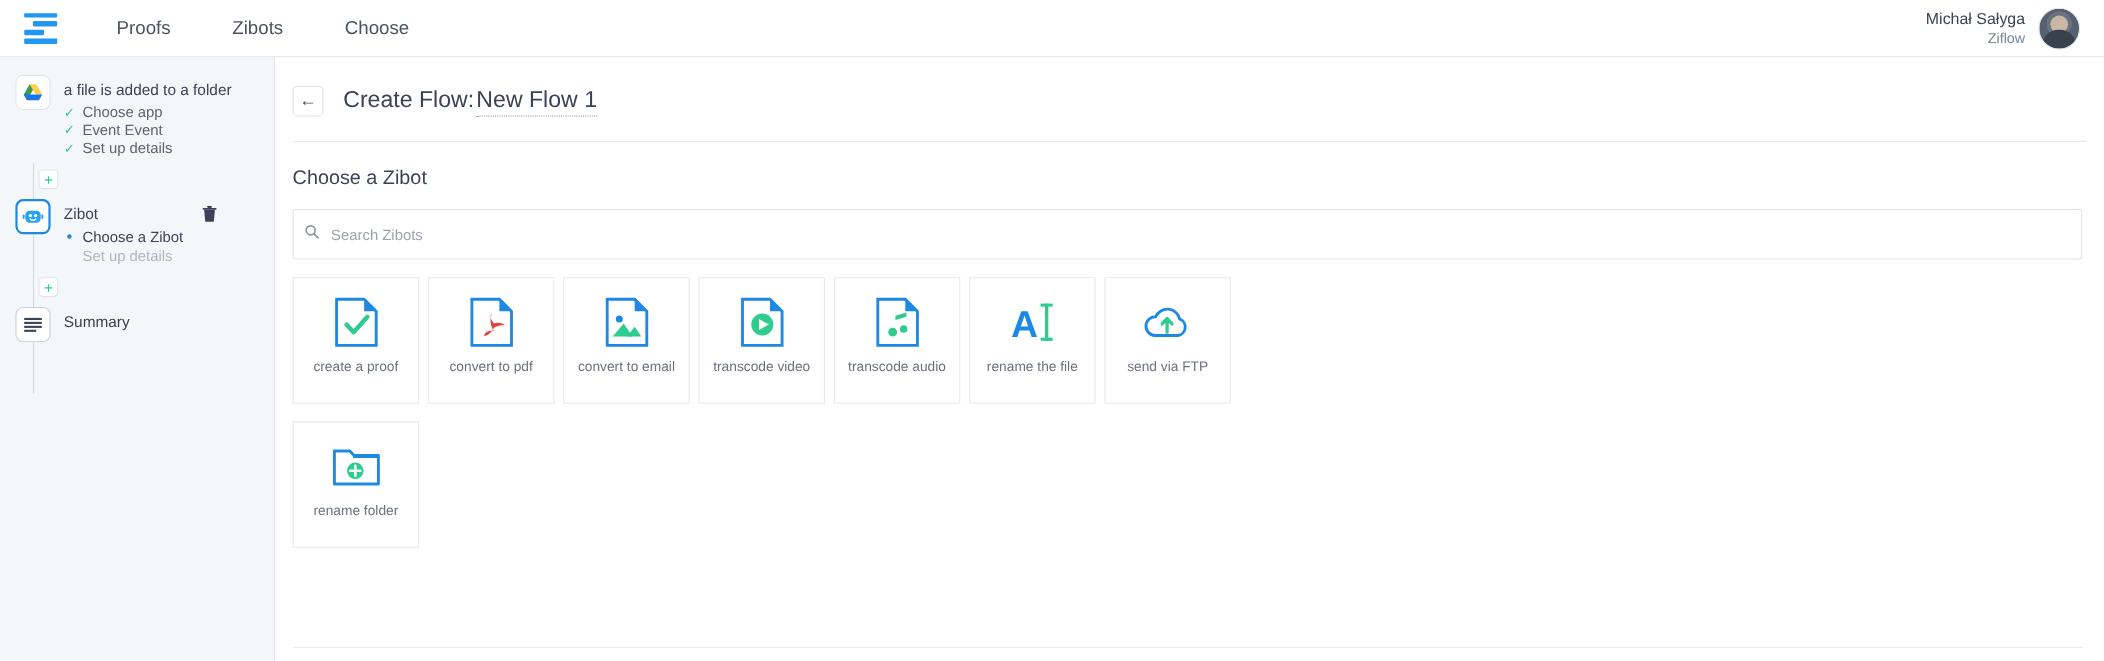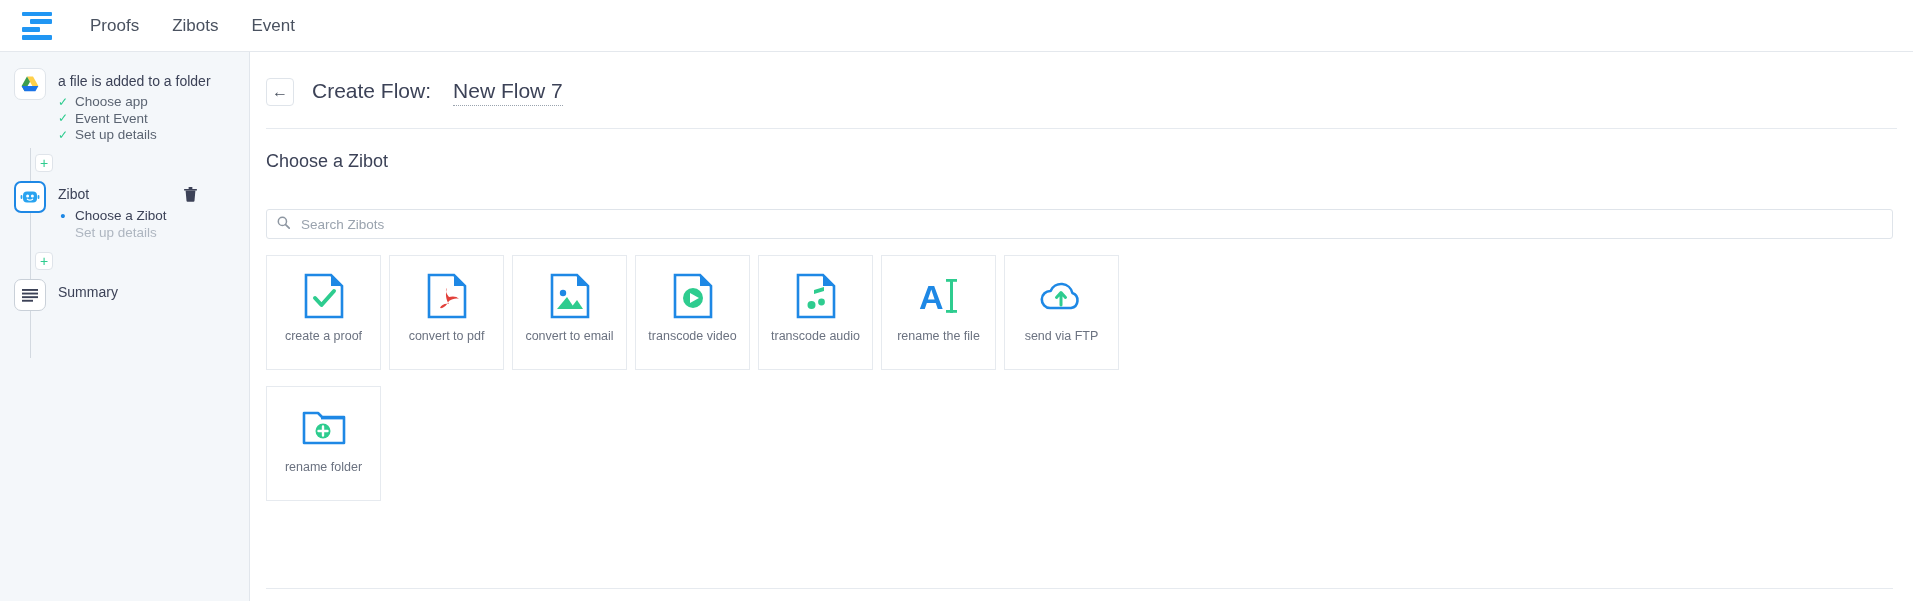--- a/index.html
+++ b/index.html
@@ -21,21 +21,21 @@
     position: relative;
   }
   .logo { margin-left: 18px; width: 34px; height: 28px;
           display:flex; flex-direction:column; justify-content:center; gap:3px; }
   .logo i { display:block; height:5px; background:#2196f3; border-radius:1px; }
   .logo i:nth-child(1){ width:30px; margin-left:4px;}
   .logo i:nth-child(2){ width:22px; margin-left:12px;}
   .logo i:nth-child(3){ width:18px; margin-left:4px;}
   .logo i:nth-child(4){ width:30px; margin-left:4px;}
 
-  .mainnav { display:flex; align-items:center; margin-left: 38px; gap: 33px; }
+  .mainnav { display:flex; align-items:center; margin-left: 54px; gap: 56px; }
   .mainnav a {
     font-size: 17px; color: #4a5260; text-decoration: none; cursor: pointer;
   }
 
   .userbox {
     position:absolute; right: 22px; top: 0; height: 52px;
     display:flex; align-items:center; gap: 12px;
   }
   .usertext { text-align: right; line-height: 1.25; }
   .uname { font-size: 14.5px; color: #3c4257; }
@@ -106,31 +106,31 @@
   .main { flex:1; background:#fff; padding: 0 0 0 0; position:relative; overflow:hidden; }
   .head {
     display:flex; align-items:center; gap: 18px;
     padding: 26px 0 0 16px; margin-left: 0;
   }
   .backbtn {
     width: 28px; height: 28px; border:1px solid #dfe4ea; border-radius:4px;
     background:#fff; display:flex; align-items:center; justify-content:center;
     color:#4a5260; font-size: 16px; cursor:pointer; flex:none;
   }
-  .flowtitle { font-size: 21px; color:#3c4257; display:flex; gap:22px; align-items:baseline; }
+  .flowtitle { font-size: 21px; color:#3c4257; display:flex; gap:2px; align-items:baseline; }
   .flowname { border-bottom: 1px dotted #9aa3ae; padding-bottom:2px; cursor:text; }
 
   .headrule { margin: 22px 16px 0 16px; height:1px; background:#e6eaef; }
 
   .section-title { font-size: 18px; color:#3c4257; padding: 22px 0 0 16px; }
 
   .searchwrap { padding: 18px 20px 0 16px; }
   .searchbox {
-    height: 30px; border:1px solid #dfe4ea; border-radius:3px; background:#fff;
-    display:flex; align-items:center; padding: 0 10px; gap:9px;margin-top:19px;
+    height: 46px; border:1px solid #dfe4ea; border-radius:3px; background:#fff;
+    display:flex; align-items:center; padding: 0 10px; gap:9px;
   }
   .searchbox input {
     border:0; outline:0; flex:1; font-size: 13.5px; color:#3c4257;
     font-family: "Liberation Sans", sans-serif; background:transparent;
   }
   .searchbox input::placeholder { color:#9aa3ae; }
 
   .grid {
     display:flex; flex-wrap:wrap; gap: 8px;
     padding: 16px 20px 0 16px;
@@ -154,22 +154,29 @@
 <div class="topbar">
   <div class="logo">
     <i></i>
       <i></i>
       <i></i>
       <i></i>
   </div>
   <nav class="mainnav">
     <a>Proofs</a>
     <a>Zibots</a>
-    <a>Event</a>
+    <a>Choose</a>
   </nav>
+  <div class="userbox">
+    <div class="usertext">
+      <div class="uname">Michał Sałyga</div>
+      <div class="uorg">Ziflow</div>
+    </div>
+    <div class="avatar"></div>
+  </div>
 </div>
 
 <div class="body-wrap">
 
   <aside class="sidebar">
     <div class="track"></div>
 
     <div class="step">
       <div class="step-icon">
         <svg width="18" height="16" viewBox="0 0 18 16">
@@ -251,21 +258,21 @@
       </div>
     </div>
   </aside>
 
   <main class="main">
 
     <div class="head">
       <div class="backbtn">←</div>
       <div class="flowtitle">
         <span>Create Flow:</span>
-        <span class="flowname">New Flow 7</span>
+        <span class="flowname">New Flow 1</span>
       </div>
     </div>
 
     <div class="headrule"></div>
 
     <div class="section-title">Choose a Zibot</div>
 
     <div class="searchwrap">
       <div class="searchbox">
         <span>

